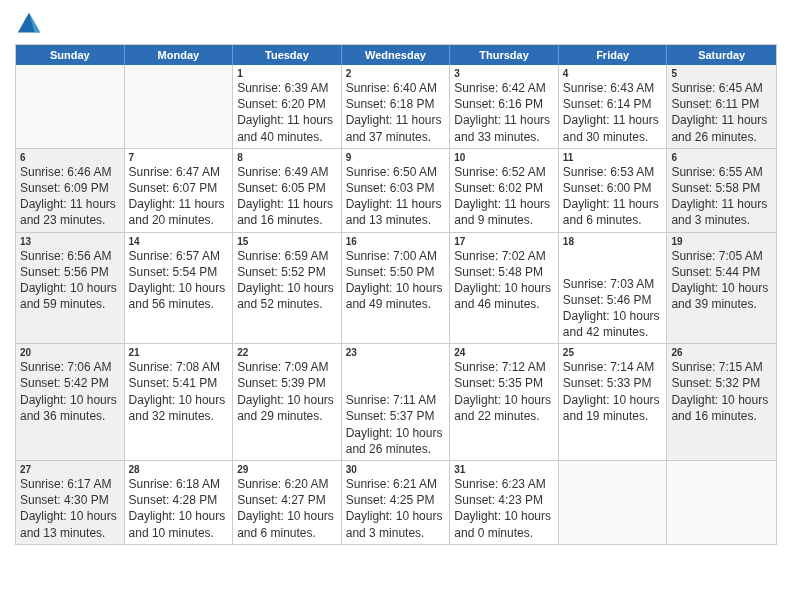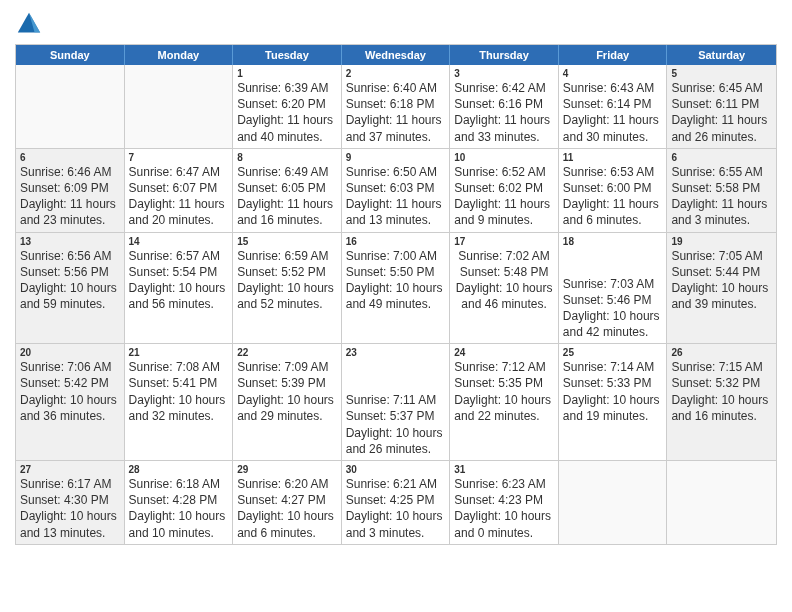--- a/index.html
+++ b/index.html
@@ -242,21 +242,21 @@
 Daylight: 10 hours and 52 minutes.</div>
           </div>
           <div class="cal-cell">
             <span class="day-num">16</span>
             <div class="cell-text" style="white-space: pre-line;">Sunrise: 7:00 AM
 Sunset: 5:50 PM
 Daylight: 10 hours and 49 minutes.</div>
           </div>
           <div class="cal-cell">
             <span class="day-num">17</span>
-            <div class="cell-text" style="white-space: pre-line; text-align: center;">Sunrise: 7:02 AM
+            <div class="cell-text" style="white-space: pre-line;">Sunrise: 7:02 AM
 Sunset: 5:48 PM
 Daylight: 10 hours and 46 minutes.</div>
           </div>
           <div class="cal-cell">
             <span class="day-num">18</span>
             <div class="cell-text" style="white-space: pre-line; margin-top: 29px;">Sunrise: 7:03 AM
 Sunset: 5:46 PM
 Daylight: 10 hours and 42 minutes.</div>
           </div>
           <div class="cal-cell shaded">

